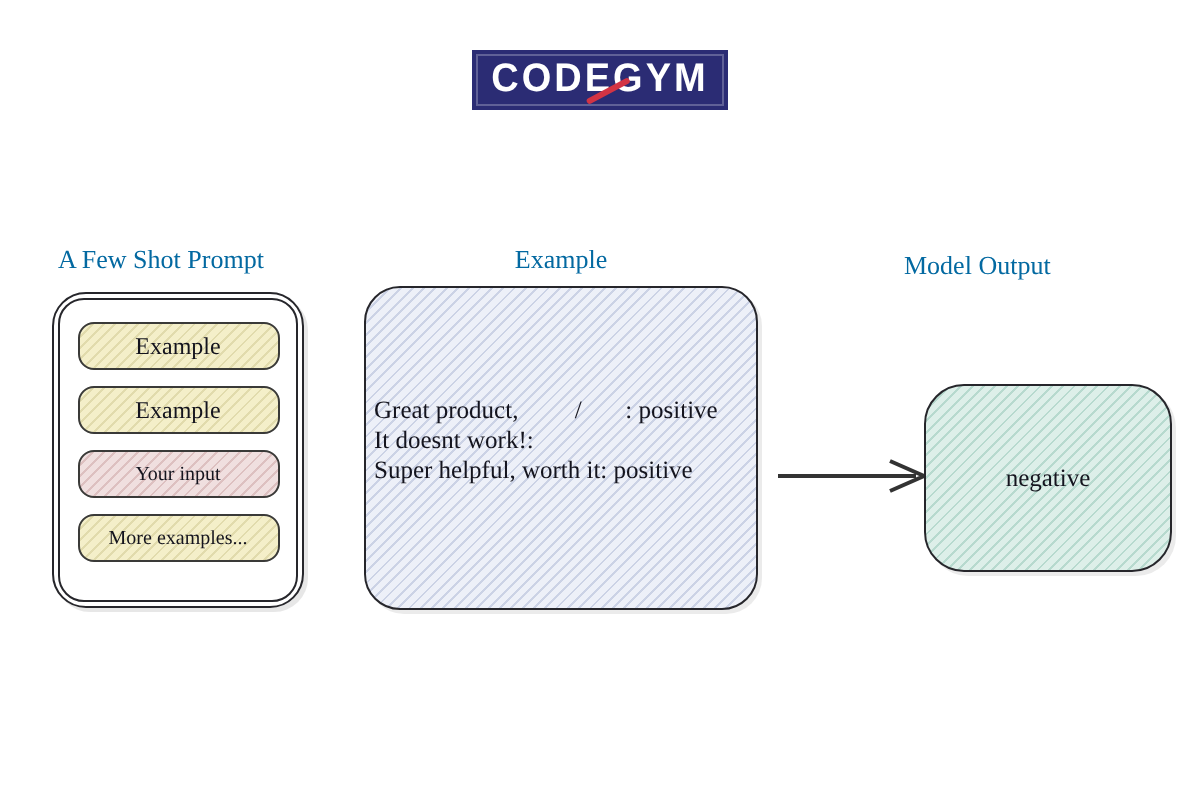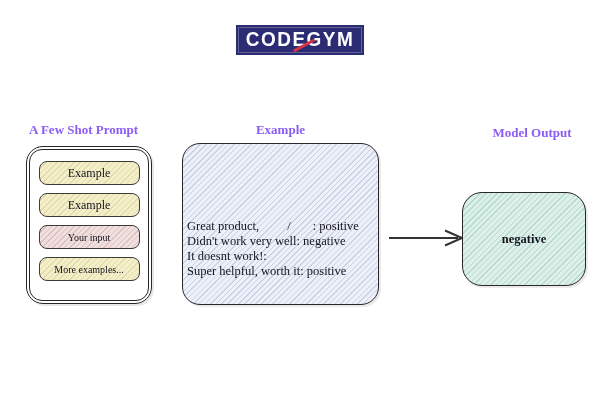--- a/index.html
+++ b/index.html
@@ -47,26 +47,25 @@
     background: #d33444;
     transform: rotate(-28deg);
     border-radius: 2px;
   }
 
   
   .section-title {
     position: absolute;
     font-size: 13px;
     white-space: nowrap;
-    color: #8b5cf6;
-    font-weight: bold;
+    color: #0369a1;
   }
   .title-fewshot { left: 29px;  top: 122px; }
   .title-example { left: 182px; top: 122px; width: 197px; text-align: center; }
-  .title-output  { left: 470px; top: 125px; width: 124px; text-align: center; }
+  .title-output  { left: 452px; top: 125px; width: 124px; text-align: left; }
 
   
   .fewshot-outer {
     position: absolute;
     left: 26px;
     top: 146px;
     width: 126px;
     height: 158px;
     border: 1.6px solid #26262b;
     border-radius: 17px;
@@ -116,42 +115,40 @@
     background-color: #edf0f8;
     background-image: repeating-linear-gradient(135deg,
       rgba(126,142,186,.30) 0px, rgba(126,142,186,.30) 1px,
       transparent 1px, transparent 4px);
   }
   .hatch-teal {
     background-color: #ddefe9;
     background-image: repeating-linear-gradient(135deg,
       rgba(102,172,150,.32) 0px, rgba(102,172,150,.32) 1px,
       transparent 1px, transparent 4px);
-    font-weight: bold;
   }
 
   
   .example-box {
     position: absolute;
     left: 182px;
     top: 143px;
     width: 197px;
     height: 162px;
     box-sizing: border-box;
     border: 1.6px solid #26262b;
     border-radius: 18px;
     box-shadow: 2px 2px 0 rgba(120,120,120,.15);
   }
   .example-lines {
     position: absolute;
     left: 4px;
     top: 54px;
     font-size: 12.5px;
     line-height: 15px;
-    margin-top: 21px;
   }
   .example-line {
     display: block;
     white-space: pre;
   }
 
   
   .flow-arrow {
     position: absolute;
     left: 388px;
@@ -204,21 +201,20 @@
       </div>
       <div class="chip chip-small hatch-yellow">
         <span>More examples...</span>
       </div>
     </div>
   </div>
 
   <div class="example-box hatch-blue">
     <div class="example-lines">
       <span class="example-line">Great product,         /       : positive</span>
-      <span class="example-line">Didn't work very well: negative</span>
       <span class="example-line">It doesnt work!:</span>
       <span class="example-line">Super helpful, worth it: positive</span>
     </div>
   </div>
 
   <svg class="flow-arrow" viewBox="0 0 78 20" aria-hidden="true">
     <line x1="1" y1="10" x2="70" y2="10" stroke="#333333" stroke-width="2"></line>
     <polyline points="57,2.5 74,10 57,17.5" fill="none" stroke="#333333" stroke-width="2" stroke-linejoin="miter"></polyline>
   </svg>
 

